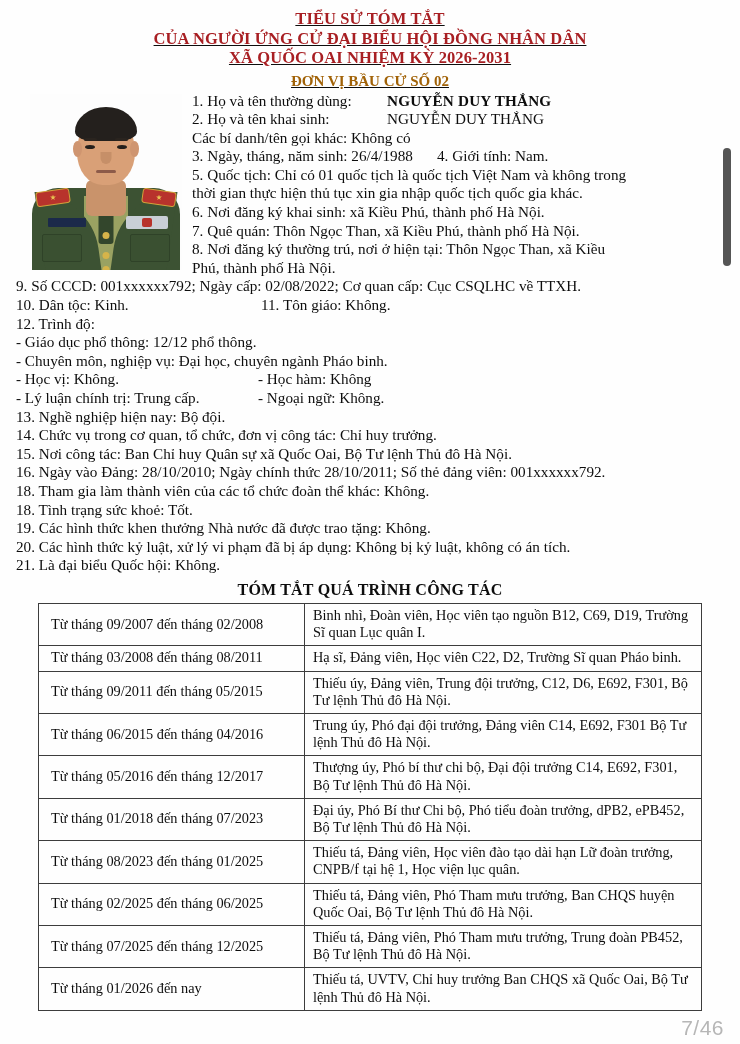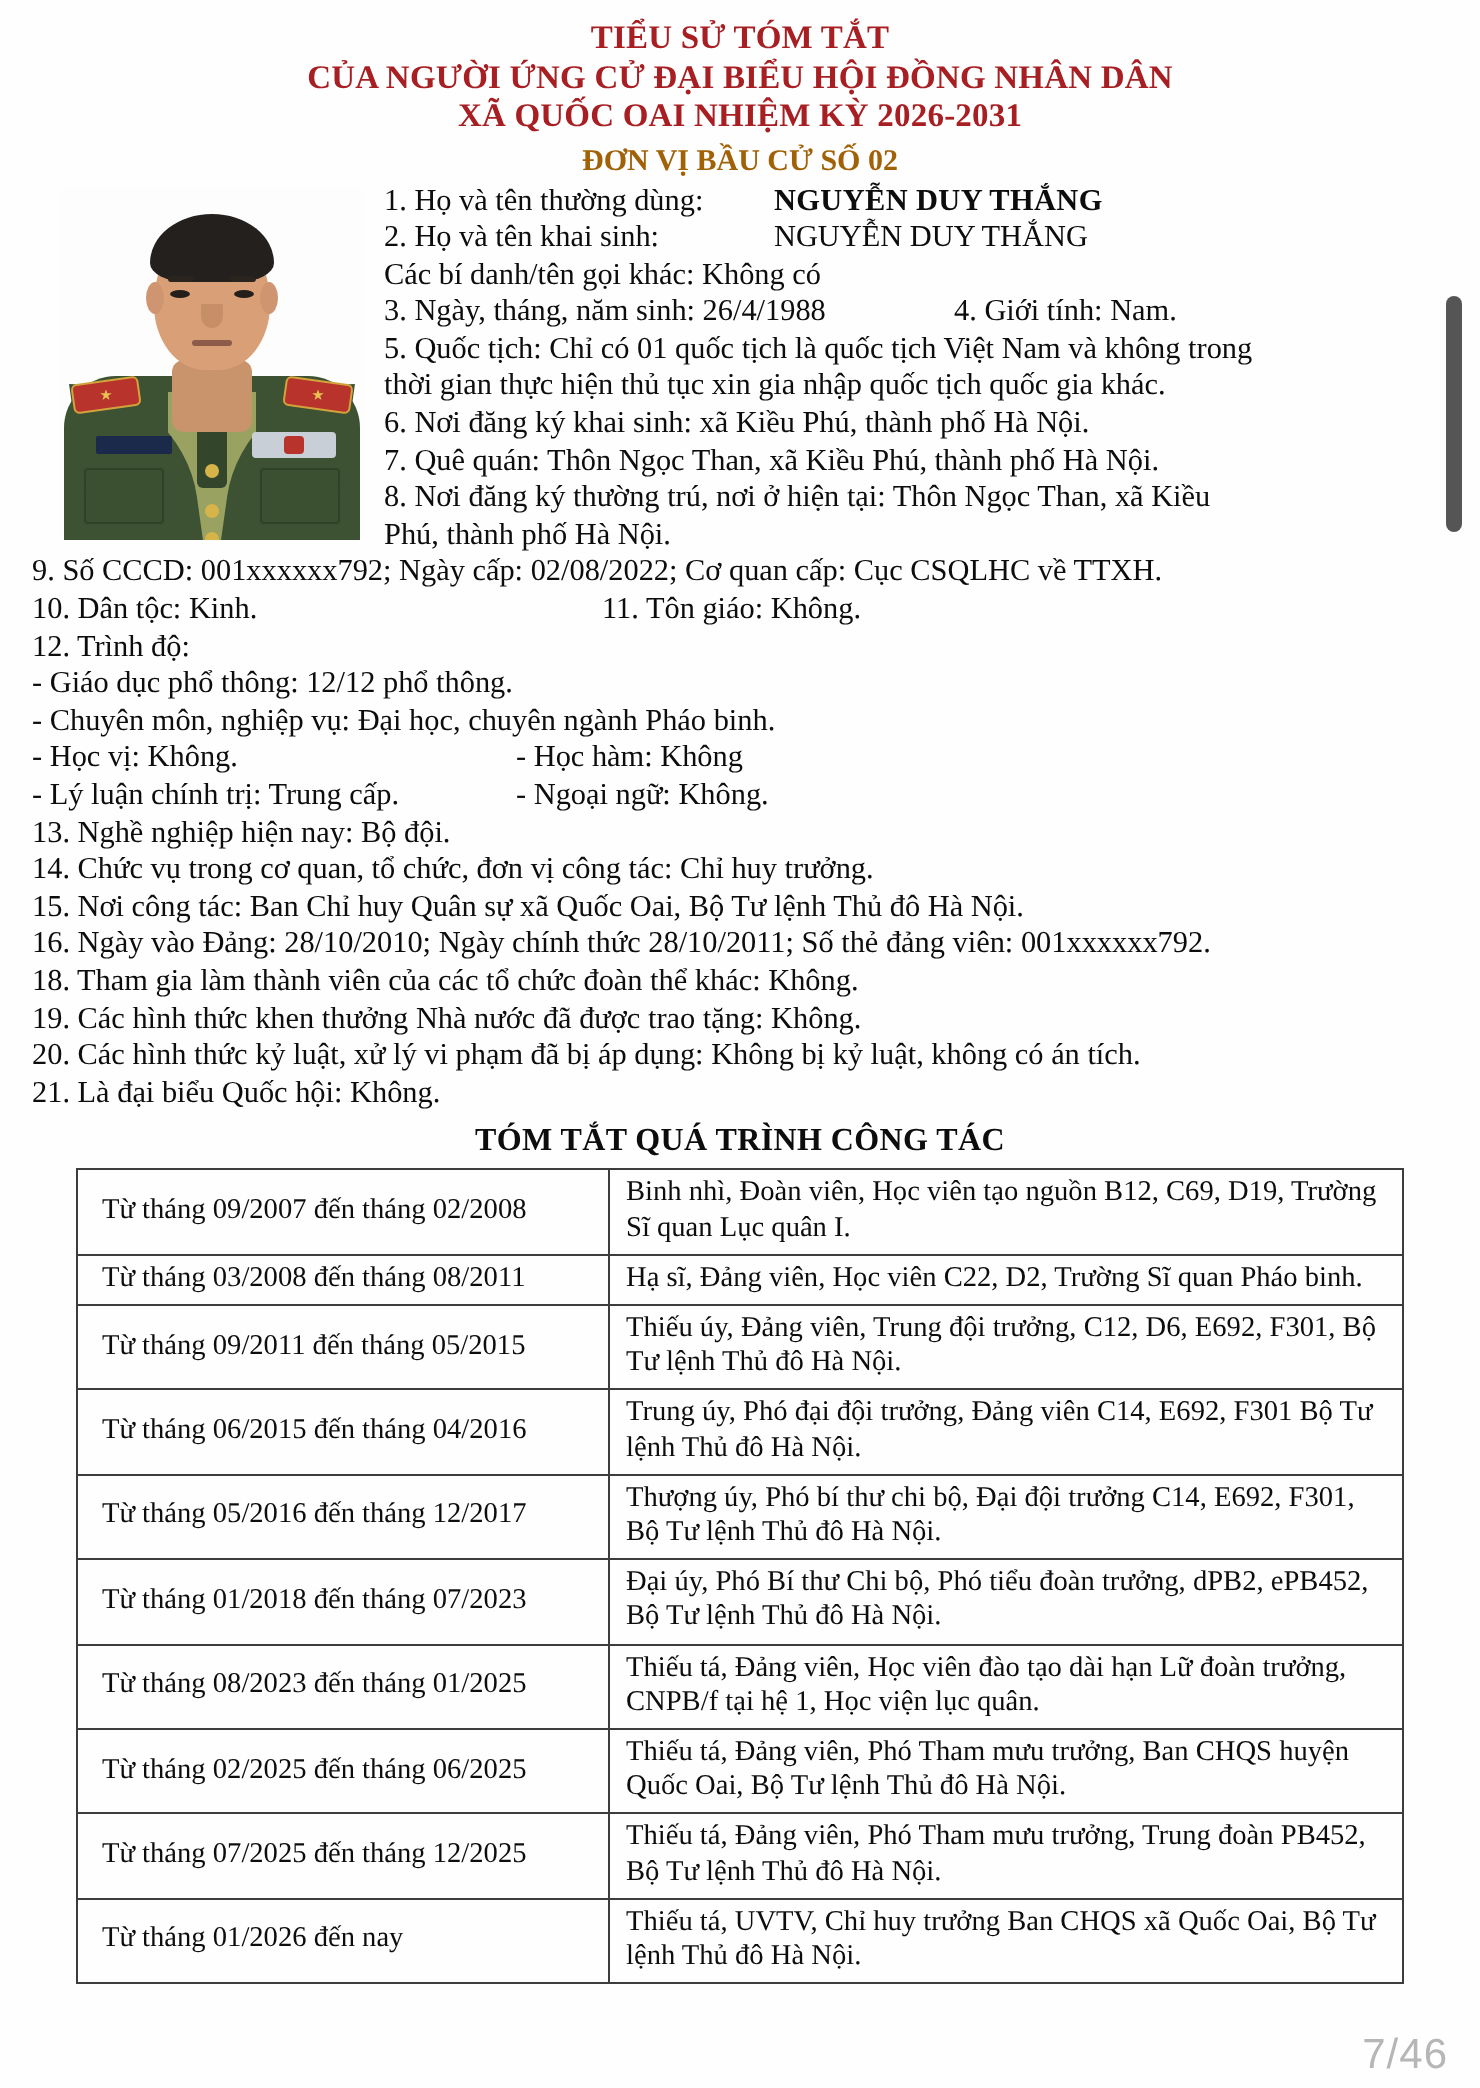--- a/index.html
+++ b/index.html
@@ -24,20 +24,21 @@
     width: 740px;
     height: 1044px;
     background: #fefefe;
     padding: 0;
   }
 
   
   .doc-head {
     text-align: center;
     padding-top: 9px;
+    text-decoration: underline;
   }
   .doc-head .line {
     font-weight: bold;
     color: #a81f23;
     font-size: 16.5px;
     line-height: 19.5px;
     letter-spacing: .1px;
   }
   .doc-head .unit {
     font-weight: bold;
@@ -157,21 +158,21 @@
   p.ln {
     margin: 0;
     padding: 0;
     text-indent: 0;
   }
   .nm-strong { font-weight: bold; letter-spacing: .2px; }
   .indent1 { padding-left: 20px; }
   .indent2 { padding-left: 30px; }
   .clearer { clear: both; }
 
-  .two-col { display: flex; gap: 40px; }
+  .two-col { display: flex; }
   .two-col .c1 { width: 245px; flex: none; }
   .two-col .c2 { flex: 1; }
 
   .two-col-b { display: flex; }
   .two-col-b .c1 { width: 198px; flex: none; }
   .two-col-b .c2 { flex: 1; margin-left: 44px; }
 
   .name-row { display: flex; }
   .name-row .k { width: 195px; flex: none; }
 
@@ -317,20 +318,21 @@
     </p>
     <p class="ln indent2 two-col-b">
       <span class="c1">- Lý luận chính trị: Trung cấp.</span>
       <span class="c2">- Ngoại ngữ: Không.</span>
     </p>
     <p class="ln">13. Nghề nghiệp hiện nay: Bộ đội.</p>
     <p class="ln">14. Chức vụ trong cơ quan, tổ chức, đơn vị công tác: Chỉ huy trưởng.</p>
     <p class="ln">15. Nơi công tác: Ban Chỉ huy Quân sự xã Quốc Oai, Bộ Tư lệnh Thủ đô Hà Nội.</p>
     <p class="ln">16. Ngày vào Đảng: 28/10/2010; Ngày chính thức 28/10/2011; Số thẻ đảng viên: 001xxxxxx792.</p>
     <p class="ln">18. Tham gia làm thành viên của các tổ chức đoàn thể khác: Không.</p>
+    <p class="ln">18. Tình trạng sức khoẻ: Tốt.</p>
     <p class="ln">19. Các hình thức khen thưởng Nhà nước đã được trao tặng: Không.</p>
     <p class="ln">20. Các hình thức kỷ luật, xử lý vi phạm đã bị áp dụng: Không bị kỷ luật, không có án tích.</p>
     <p class="ln">21. Là đại biểu Quốc hội: Không.</p>
   </div>
 
   <div class="tbl-title">TÓM TẮT QUÁ TRÌNH CÔNG TÁC</div>
   <table class="work">
     <tbody>
         <tr>
           <td class="period">Từ tháng  09/2007 đến tháng 02/2008</td>

